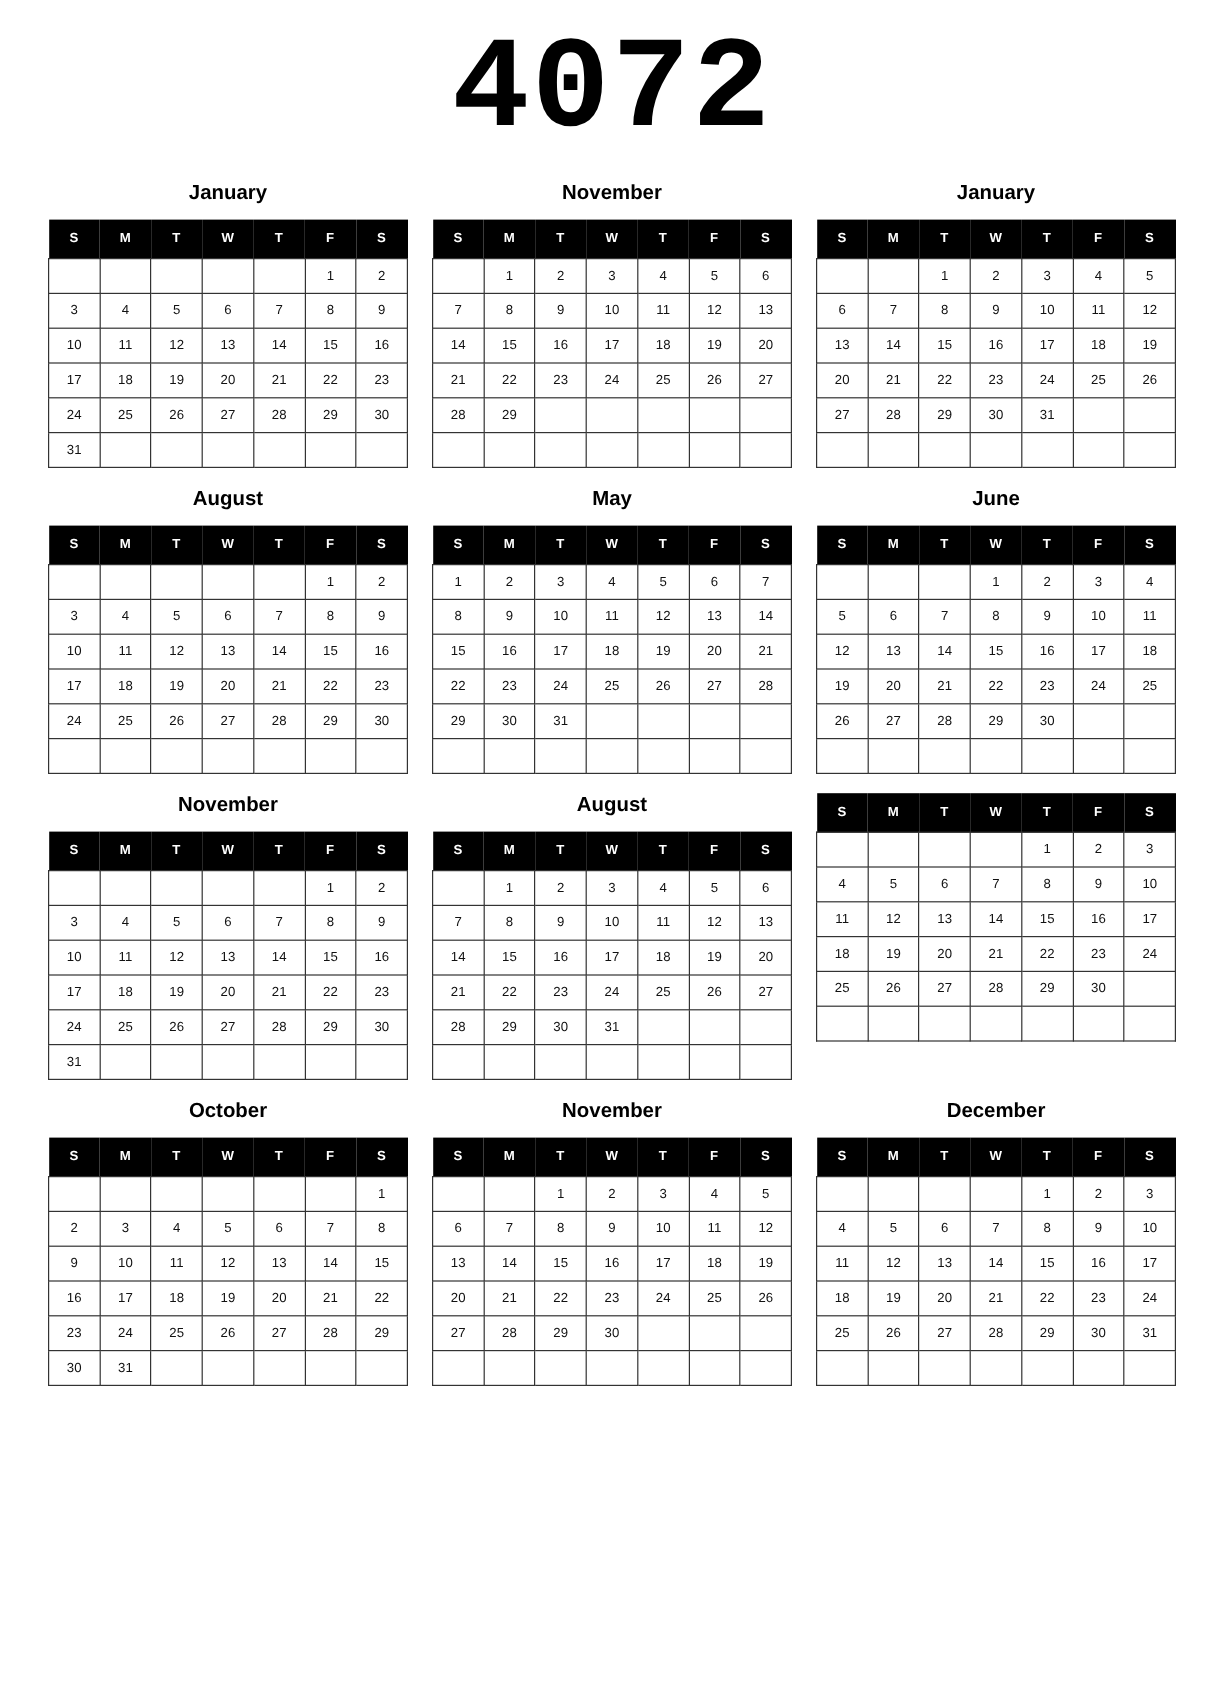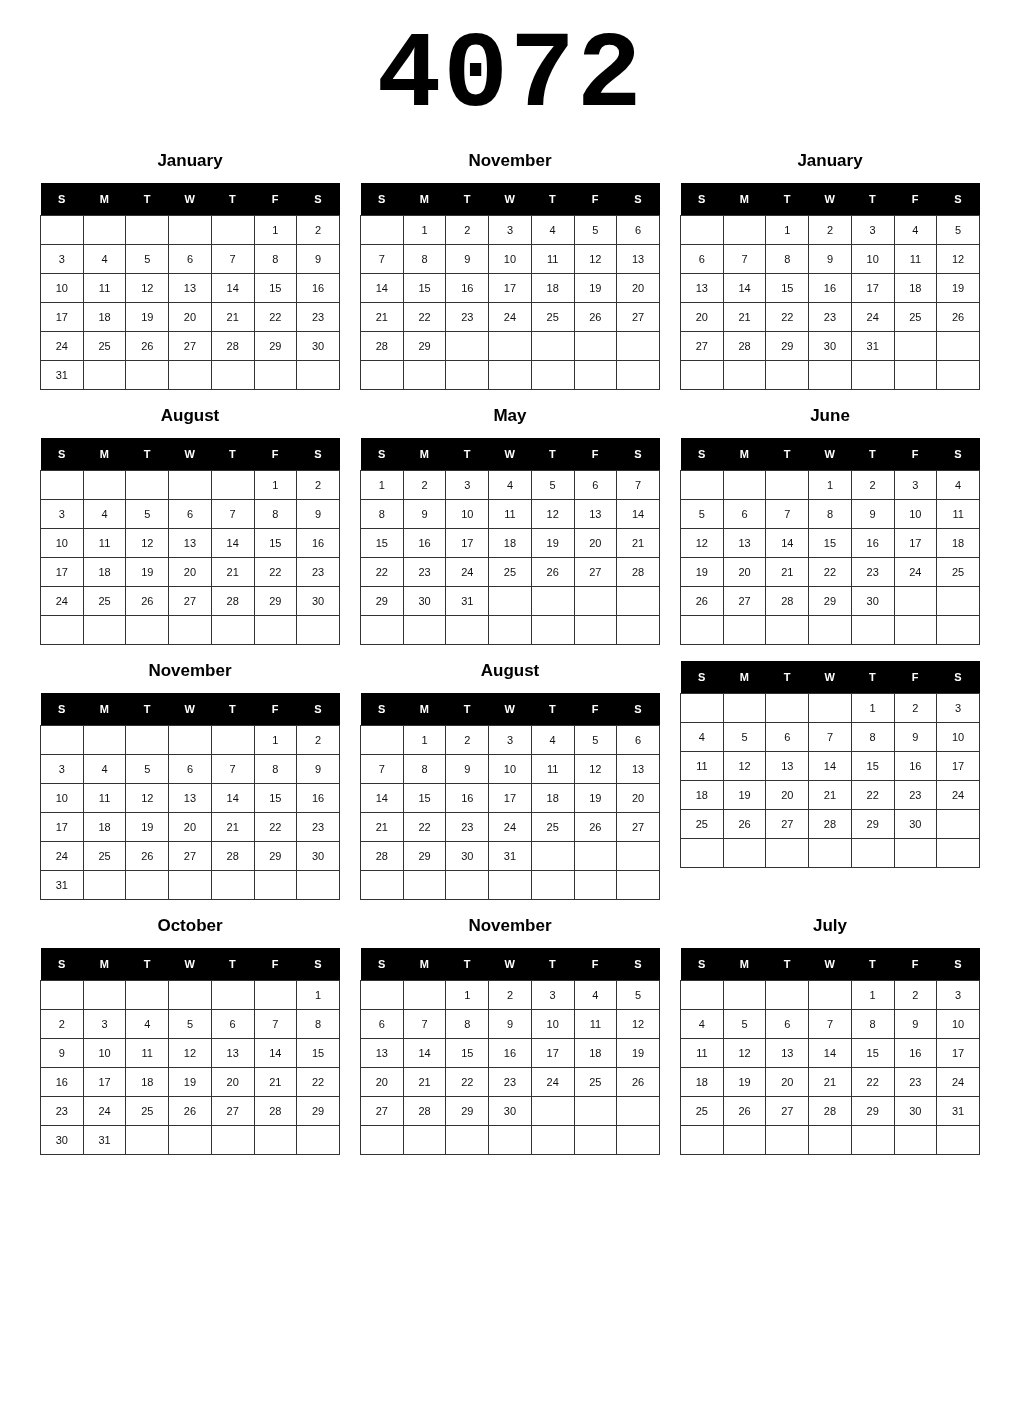--- a/index.html
+++ b/index.html
@@ -867,21 +867,21 @@
               <td class="empty"></td>
               <td class="empty"></td>
               <td class="empty"></td>
               <td class="empty"></td>
               <td class="empty"></td>
             </tr>
           </tbody>
         </table>
       </div>
       <div class="month">
-        <div class="month-name">July</div>
+        <div class="month-name">December</div>
         <table class="cal">
           <thead>
             <tr>
               <th>S</th>
               <th>M</th>
               <th>T</th>
               <th>W</th>
               <th>T</th>
               <th>F</th>
               <th>S</th>

